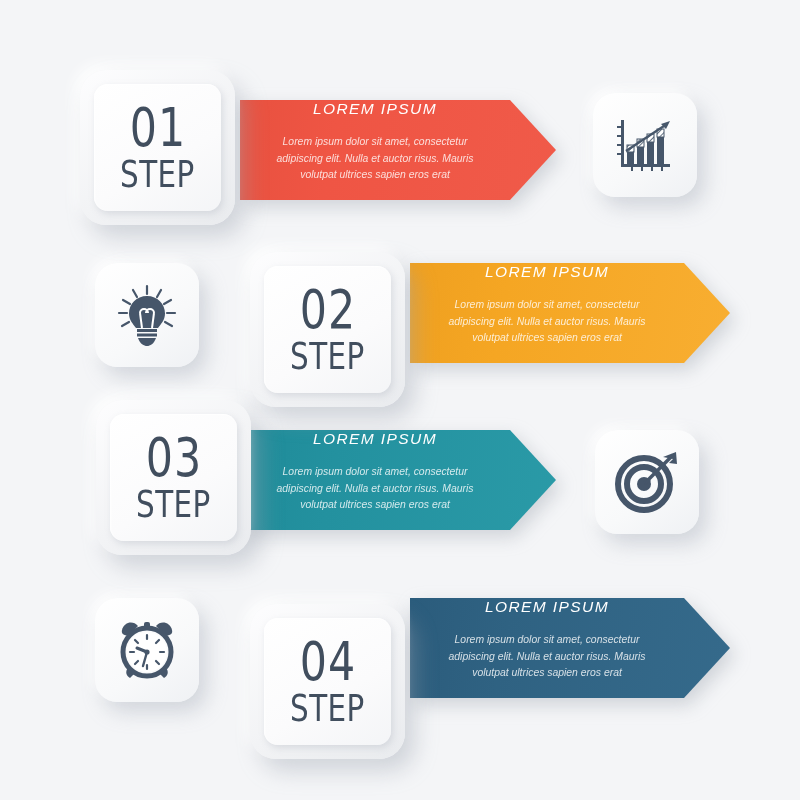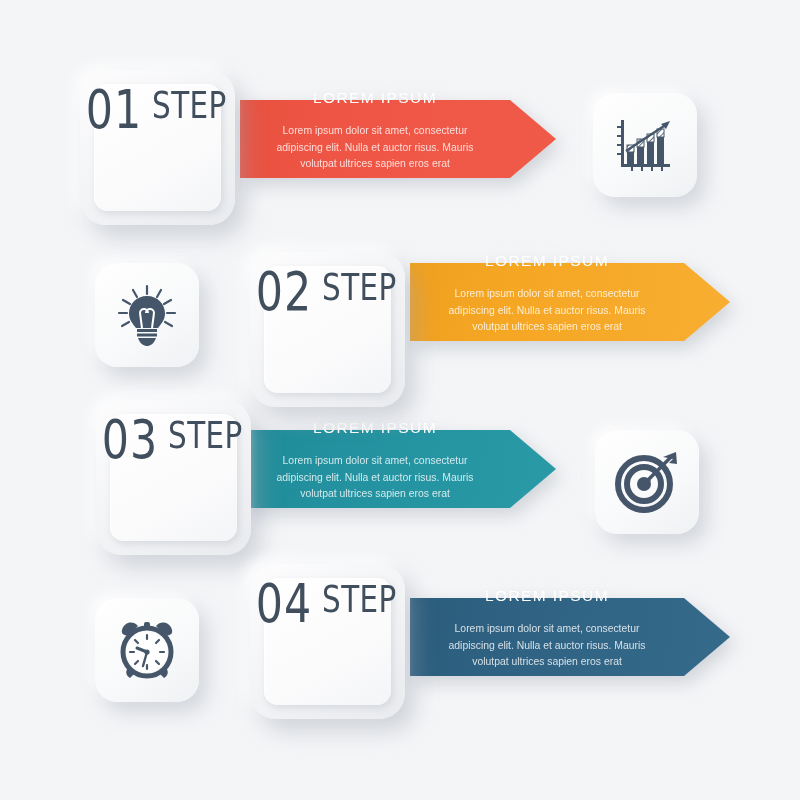--- a/index.html
+++ b/index.html
@@ -37,21 +37,22 @@
     left: 14px;
     top: 14px;
     right: 14px;
     bottom: 14px;
     border-radius: 14px;
     background: linear-gradient(150deg, #ffffff 0%, #fbfbfc 60%, #f4f5f7 100%);
     box-shadow:
       inset 1px 1px 2px rgba(255,255,255,1),
       2px 3px 7px rgba(160,167,178,0.30);
     display: flex;
-    align-items: flex-start;
+    flex-direction: column;
+    align-items: center;
     justify-content: center;
   }
   .num-digits {
     font-family: "Liberation Sans Narrow", "DejaVu Sans Condensed", "Liberation Sans", sans-serif;
     font-size: 54px;
     font-weight: 400;
     letter-spacing: 1px;
     color: #414e5e;
     line-height: 0.96;
     transform: scaleX(0.88);
@@ -80,25 +81,26 @@
     display: flex;
     align-items: center;
     justify-content: center;
     z-index: 4;
   }
   .icon-card svg { display: block; }
 
   
   .banner {
     position: absolute;
-    height: 78px;
+    height: 100px;
     z-index: 2;
     display: flex;
     align-items: center;
     filter: drop-shadow(5px 7px 9px rgba(140,148,160,0.35));
+    font-style: italic;
   }
   .banner .shape {
     position: absolute;
     inset: 0;
     clip-path: polygon(0 0, calc(100% - 46px) 0, 100% 50%, calc(100% - 46px) 100%, 0 100%);
   }
   .banner .btext {
     position: relative;
     z-index: 2;
     width: 100%;
@@ -281,21 +283,21 @@
           <line x1="44" y1="46" x2="41" y2="43"></line>
         </g>
 
         <line x1="32" y1="34" x2="22" y2="30" stroke="#46566a" stroke-width="3" stroke-linecap="round"></line>
         <line x1="32" y1="34" x2="28" y2="48" stroke="#46566a" stroke-width="2.4" stroke-linecap="round"></line>
         <circle cx="32" cy="34" r="2.6" fill="#46566a"></circle>
       </svg>
     </span>
   </div>
 
-  <div class="num-card" style="left:250px; top:564px;text-decoration:underline;">
+  <div class="num-card" style="left:250px; top:604px;text-decoration:underline;">
     <div class="num-inner">
       <div class="num-digits">04</div>
       <div class="num-word">STEP</div>
     </div>
   </div>
 
   <div class="banner" style="left:410px; top:598px; width:320px;">
     <div class="shape" style="background:linear-gradient(100deg,#2b5c7c 0%,#2f6282 30%,#356a8b 100%);"></div>
     <div class="btext">
       <p class="b-title">LOREM IPSUM</p>

